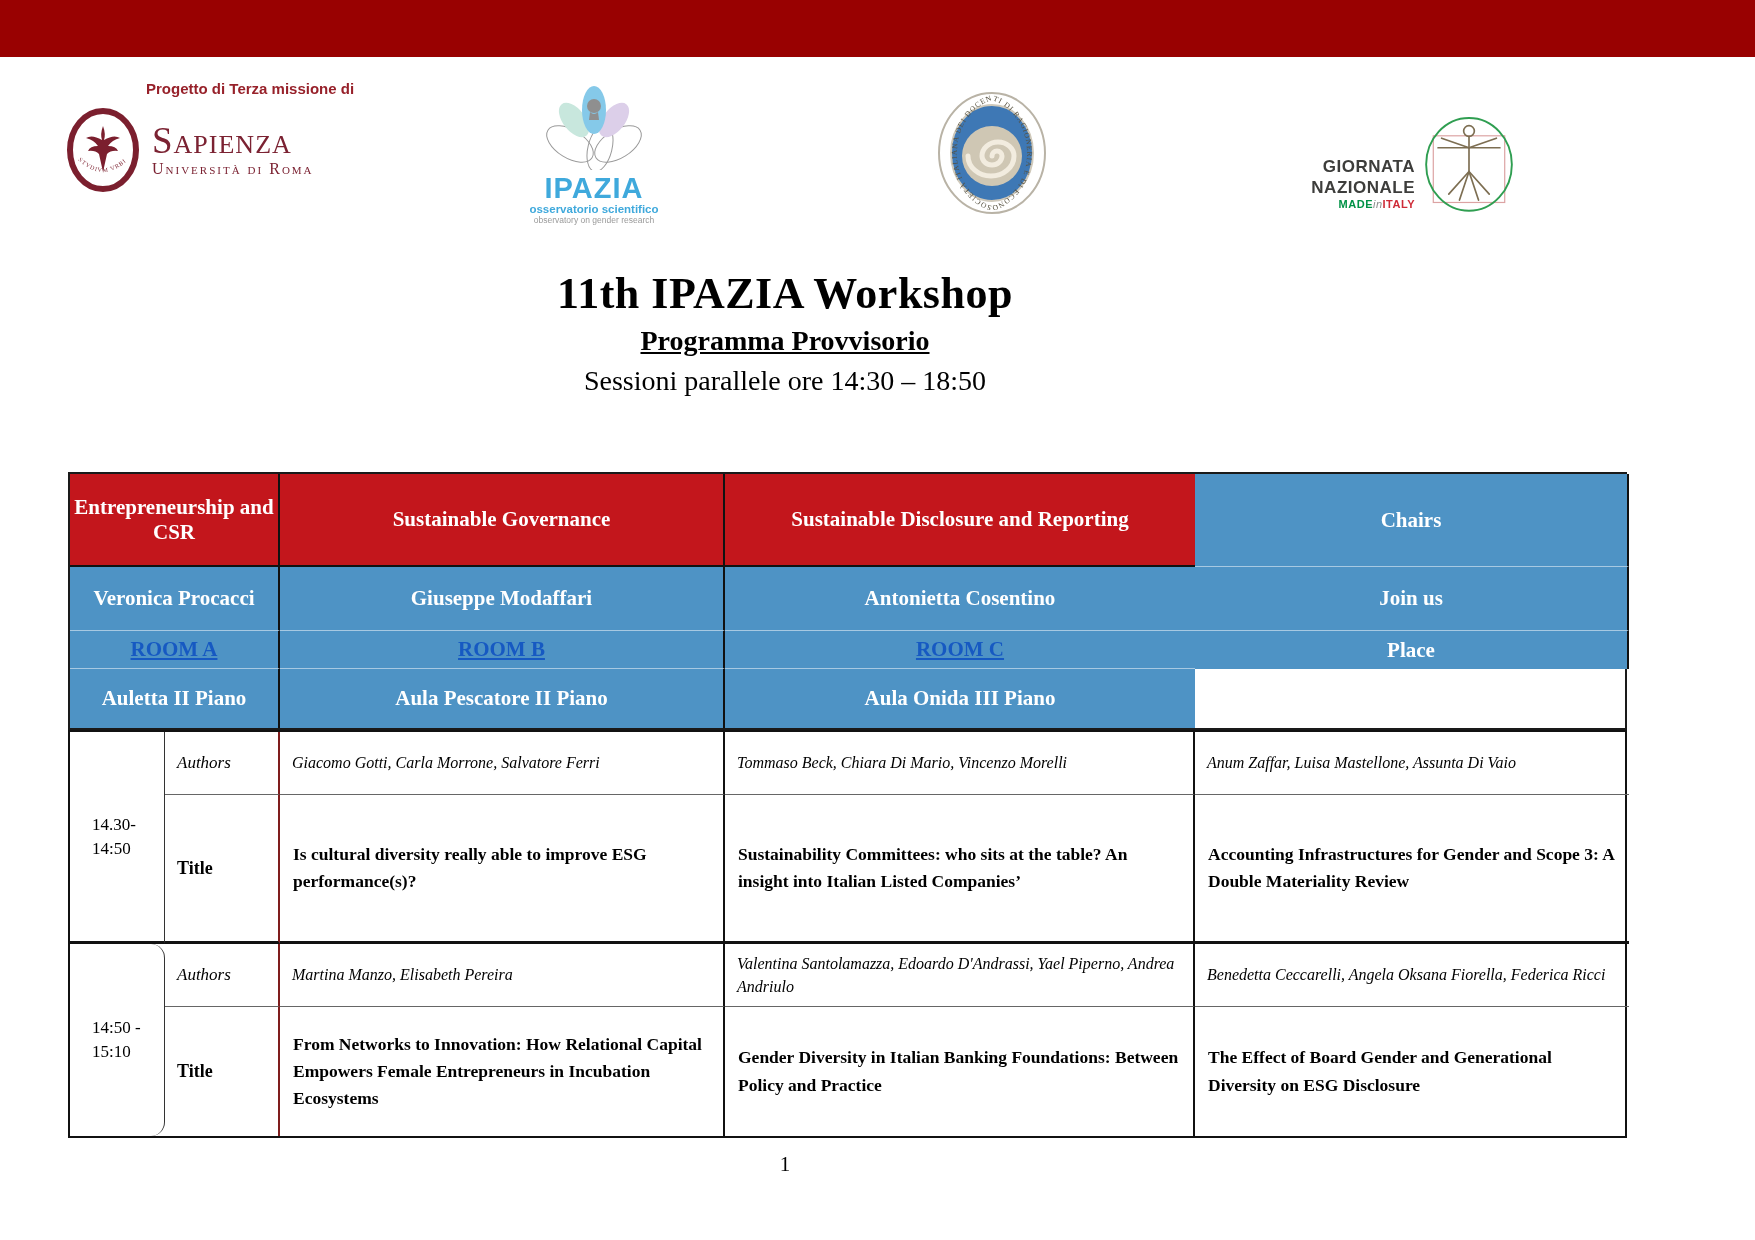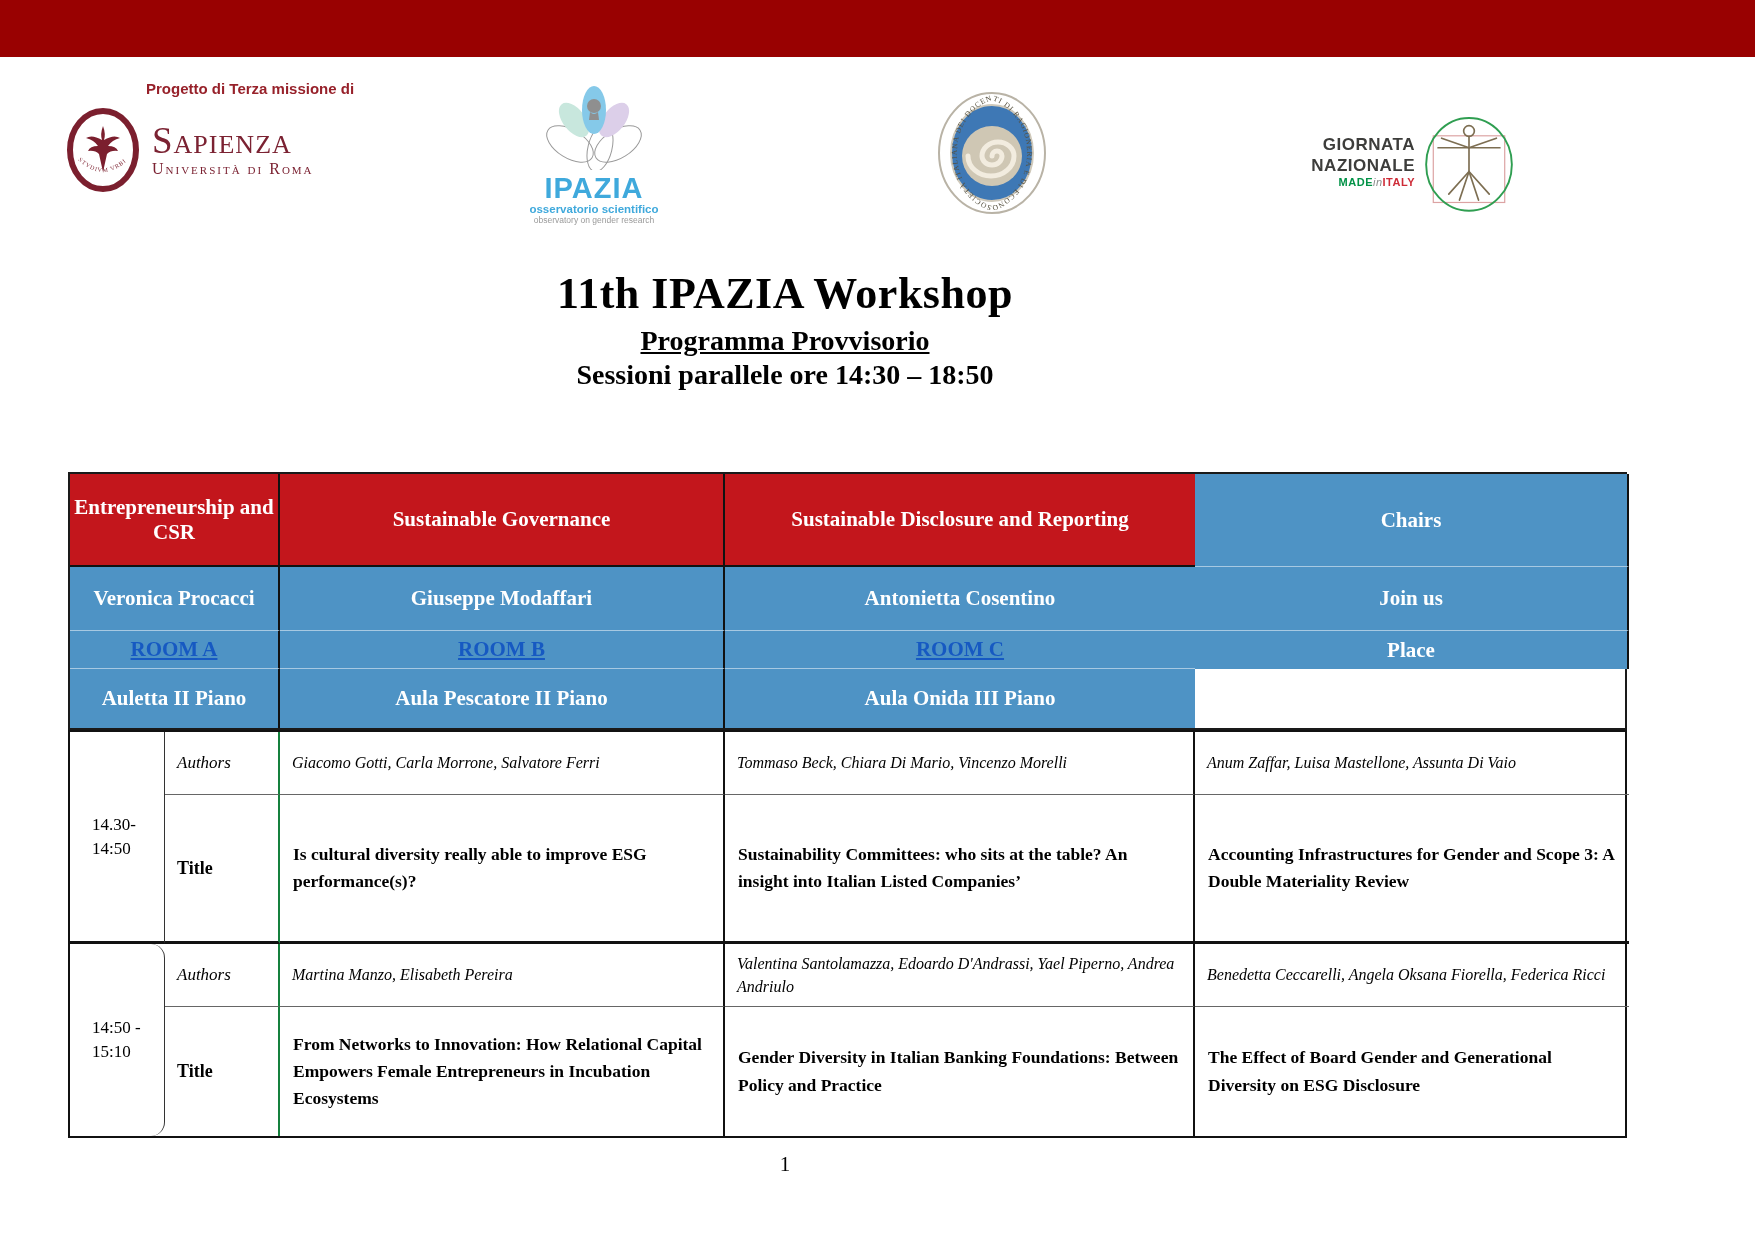--- a/index.html
+++ b/index.html
@@ -16,31 +16,31 @@
   .sapienza-sub{font-size:16px;letter-spacing:2px;font-variant:small-caps;}
 
   .ipazia-wrap{position:absolute;left:524px;top:82px;width:140px;text-align:center;}
   .ipazia-name{font-family:"Liberation Sans",sans-serif;font-weight:bold;font-size:29px;
                color:#3fa9dc;letter-spacing:1px;line-height:1;text-align:center;}
   .ipazia-sub1{font-family:"Liberation Sans",sans-serif;font-weight:bold;font-size:11.5px;color:#3fa9dc;}
   .ipazia-sub2{font-family:"Liberation Sans",sans-serif;font-size:8.5px;color:#9a9a9a;}
 
   .sidrea-wrap{position:absolute;left:936px;top:90px;}
 
-  .giornata-wrap{position:absolute;left:1300px;top:112px;display:flex;align-items:center;}
+  .giornata-wrap{position:absolute;left:1300px;top:112px;display:flex;align-items:flex-end;}
   .giornata-text{width:115px;text-align:right;font-family:"Liberation Sans",sans-serif;
                  color:#3d3d3b;font-weight:bold;font-size:17px;line-height:1.25;letter-spacing:.5px;}
   .madeinitaly{font-size:11px;letter-spacing:.5px;}
   .mi-green{color:#019246;} .mi-in{color:#8c8c8c;font-style:italic;font-weight:normal;} .mi-red{color:#ce2b37;}
 
   
   .titleblock{position:absolute;left:0;top:268px;width:1570px;text-align:center;color:#000;}
   .title-main{font-size:44px;font-weight:bold;letter-spacing:.5px;}
   .title-sub{font-size:28px;font-weight:bold;text-decoration:underline;margin-top:6px;}
-  .title-sess{font-size:28px;font-weight:bold;margin-top:2px;}
+  .title-sess{font-size:28px;font-weight:normal;margin-top:8px;}
 
   
   .hdr-table{position:absolute;left:68px;top:472px;width:1559px;display:grid;
              grid-template-columns:210px 445px 470px 434px;
              grid-template-rows:93px 64px 38px 59px;
              border:2px solid #1a1a1a;box-sizing:border-box;}
   .hcell{display:flex;align-items:center;justify-content:center;text-align:center;
          font-weight:bold;font-size:21px;color:#ffffff;box-sizing:border-box;}
   .row-red{background:#c3161c;border-bottom:2px solid #111;}
   .row-blue{background:#4e93c5;}
@@ -50,21 +50,21 @@
 
   
   .body-table{position:absolute;left:68px;top:730px;width:1559px;display:grid;
               grid-template-columns:95px 115px 445px 470px 434px;
               grid-template-rows:63px 149px 63px 129px;
               border:2px solid #111;box-sizing:border-box;background:#fff;}
   .bcell{display:flex;align-items:center;box-sizing:border-box;font-size:17px;color:#000;}
   .timecell{grid-column:1;padding-left:22px;line-height:1.4;border-right:1px solid #333;}
   .t1{grid-row:1/3;border-bottom:3px solid #111;}
   .t2{grid-row:3/5;border-radius:14px;}
-  .lbl{padding-left:12px;border-right:2px solid #15803d;}
+  .lbl{padding-left:12px;border-right:2px solid #7f1d1d;}
   .lbl-authors{font-style:italic;font-size:17px;}
   .lbl-title{font-weight:bold;font-size:18px;}
   .authors{font-style:italic;font-size:16px;padding:0 12px;line-height:1.45;border-right:2px solid #111;}
   .titles{font-weight:bold;font-size:17.5px;padding:0 13px;line-height:1.55;border-right:2px solid #111;}
   .lastcol{border-right:none !important;}
   .bb-thin{border-bottom:1px solid #666;}
   .bb-thick{border-bottom:3px solid #111;}
 
   .pagenum{position:absolute;left:0;top:1152px;width:1570px;text-align:center;font-size:21px;color:#000;}
 </style>

